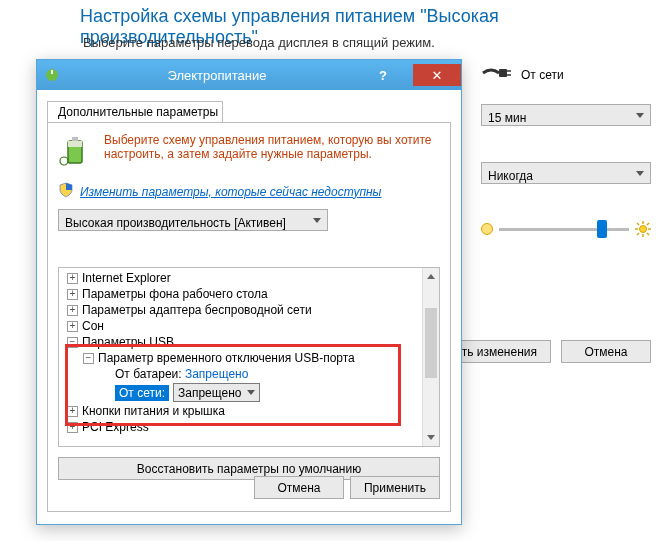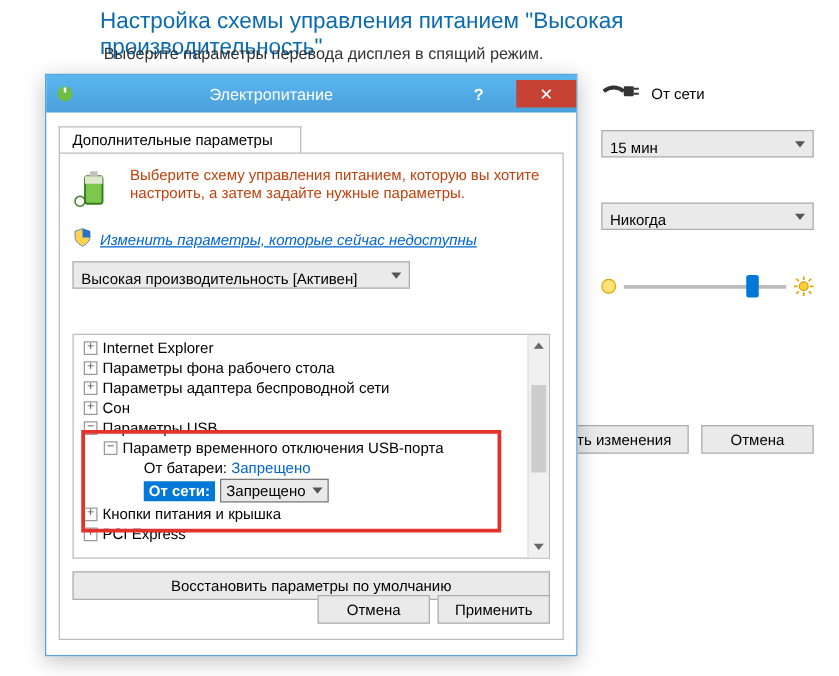--- a/index.html
+++ b/index.html
@@ -32,21 +32,21 @@
   .dlg-icon { width:18px; height:18px; margin:0 8px 0 6px; display:flex; align-items:center; justify-content:center; }
   .dlg-title { flex:1; text-align:center; }
   .tb-btn { width:36px; height:22px; display:flex; align-items:center; justify-content:center; cursor:pointer; }
   .tb-close { background:#c64234; width:48px; height:22px; margin-right:0;}
   .tb-help { color:#fff; font-weight:bold; margin-right:12px;}
   .tb-x { color:#fff; font-size:13px; }
 
   .dlg-body { position:absolute; top:30px; left:0; right:0; bottom:0; padding:10px 10px 10px 10px; }
 
   .tabhdr { height:22px; }
-  .tab { display:inline-block; height:22px; border:1px solid #bcbcbc; border-bottom:1px solid #fff; padding:3px 22px 0 10px; font-size:12px; background:#fff; position:relative; top:1px; }
+  .tab { display:inline-block; height:22px; border:1px solid #bcbcbc; border-bottom:1px solid #fff; padding:3px 4px 0 10px; font-size:12px; background:#fff; position:relative; top:1px; }
   .tabpane { border:1px solid #bcbcbc; padding:10px; height:390px; position:relative; }
 
   .intro { display:flex; gap:10px; }
   .battery-svg { width:36px; height:36px; flex-shrink:0;}
   .intro-text { font-size:12px; color:#c2410c; }
 
   .shield-row { display:flex; align-items:center; gap:6px; margin-top:10px;font-style:italic; }
   .link { color:#0066cc; text-decoration:underline; cursor:pointer; }
 
   .scheme-combo { margin-top:8px; width:270px; }
@@ -56,21 +56,21 @@
   .scrollbar { position:absolute; right:0; top:0; bottom:0; width:17px; background:#f0f0f0; border-left:1px solid #dedede;}
   .sb-btn { height:17px; display:flex; align-items:center; justify-content:center; background:#f0f0f0;}
   .sb-arrow-up, .sb-arrow-down { border-left:4px solid transparent; border-right:4px solid transparent; }
   .sb-arrow-up{ border-bottom:5px solid #666;}
   .sb-arrow-down{ border-top:5px solid #666;}
   .sb-thumb { position:absolute; left:2px; right:2px; top:40px; height:70px; background:#cdcdcd;}
   .node { display:flex; align-items:center; padding:1px 0 1px 4px; white-space:nowrap;}
   .expander { width:11px; height:11px; border:1px solid #999; margin-right:4px; display:flex; align-items:center; justify-content:center; font-size:10px; line-height:1; color:#555; cursor:pointer; background:#fff;}
   .spacer { display:inline-block; }
   .valblue{ color:#0066cc; }
-  .sel-label { background:#0078d7; color:#fff; padding:1px 4px;font-weight:bold; }
+  .sel-label { background:#0078d7; color:#fff; padding:1px 4px; }
   .inline-combo { height:19px; border:1px solid #7a7a7a; background:#e9e9e9; padding:0 18px 0 4px; margin-left:4px; position:relative; display:inline-flex; align-items:center;}
   .inline-combo::after{ content:""; position:absolute; right:4px; top:6px; border-left:4px solid transparent; border-right:4px solid transparent; border-top:5px solid #555;}
   .cutoff { color:#000; }
   .hl-box { position:absolute; border:3px solid #e3322e; pointer-events:none; left:6px; top:76px; width:336px; height:82px;}
 
   .restore-btn { margin-top:10px; width:100%; height:23px; }
 
   .dlg-btn-row { position:absolute; right:10px; bottom:12px; display:flex; gap:6px; }
 </style>
 </head>

